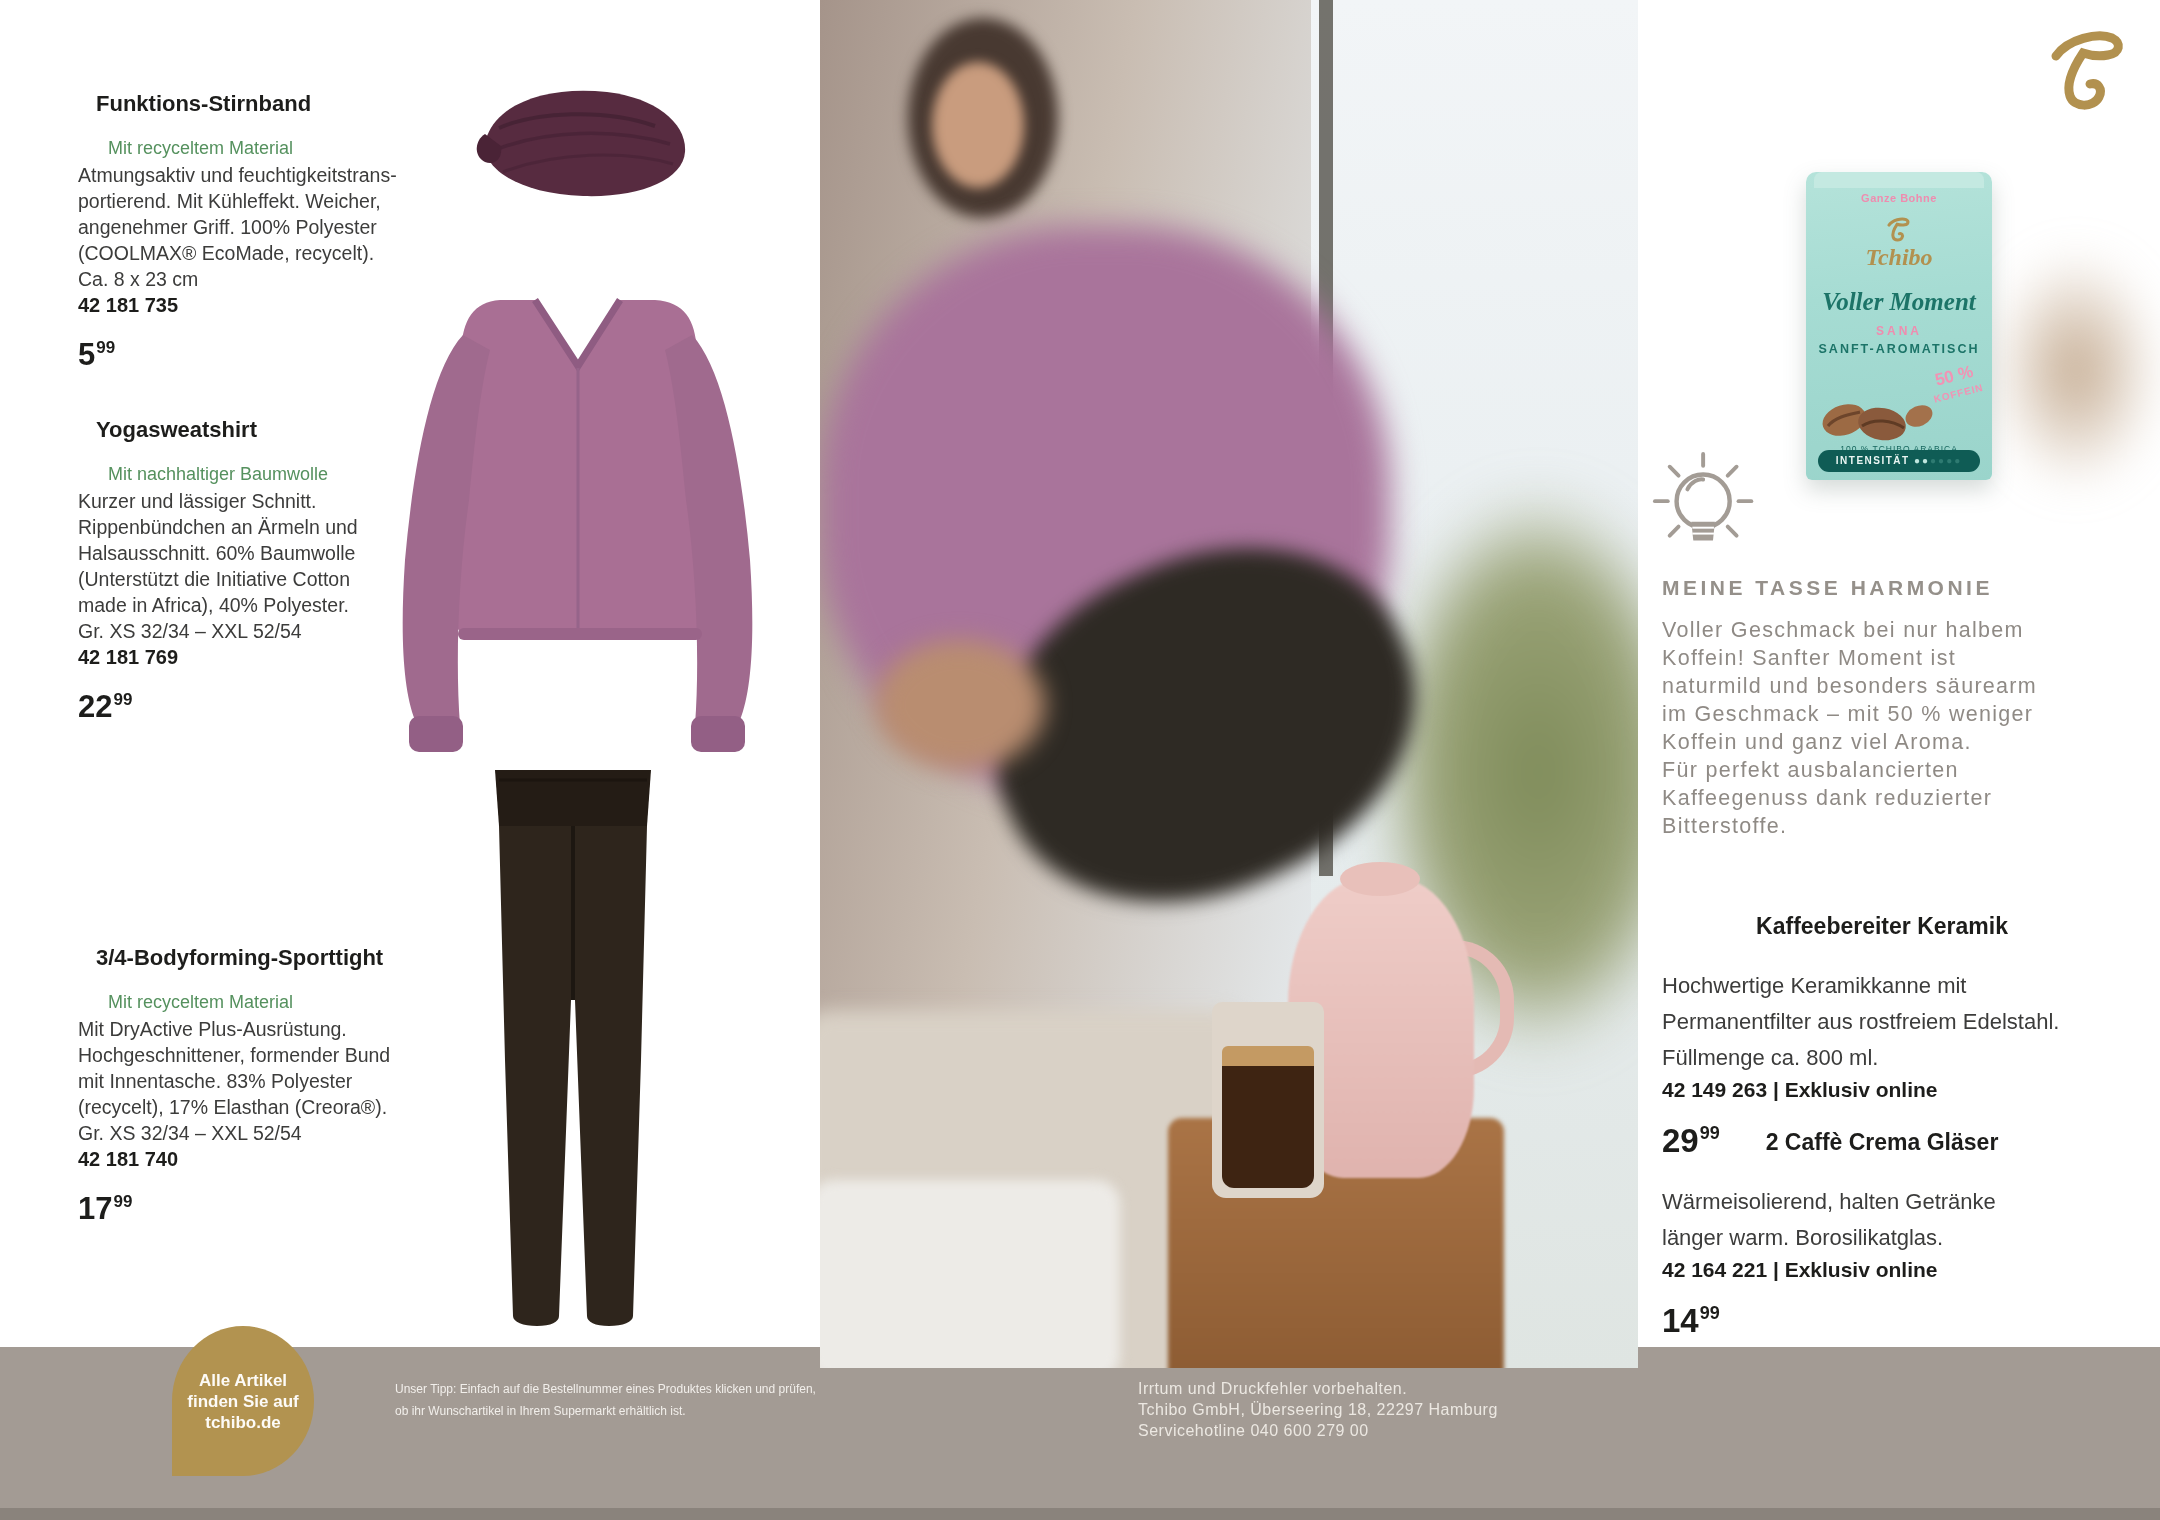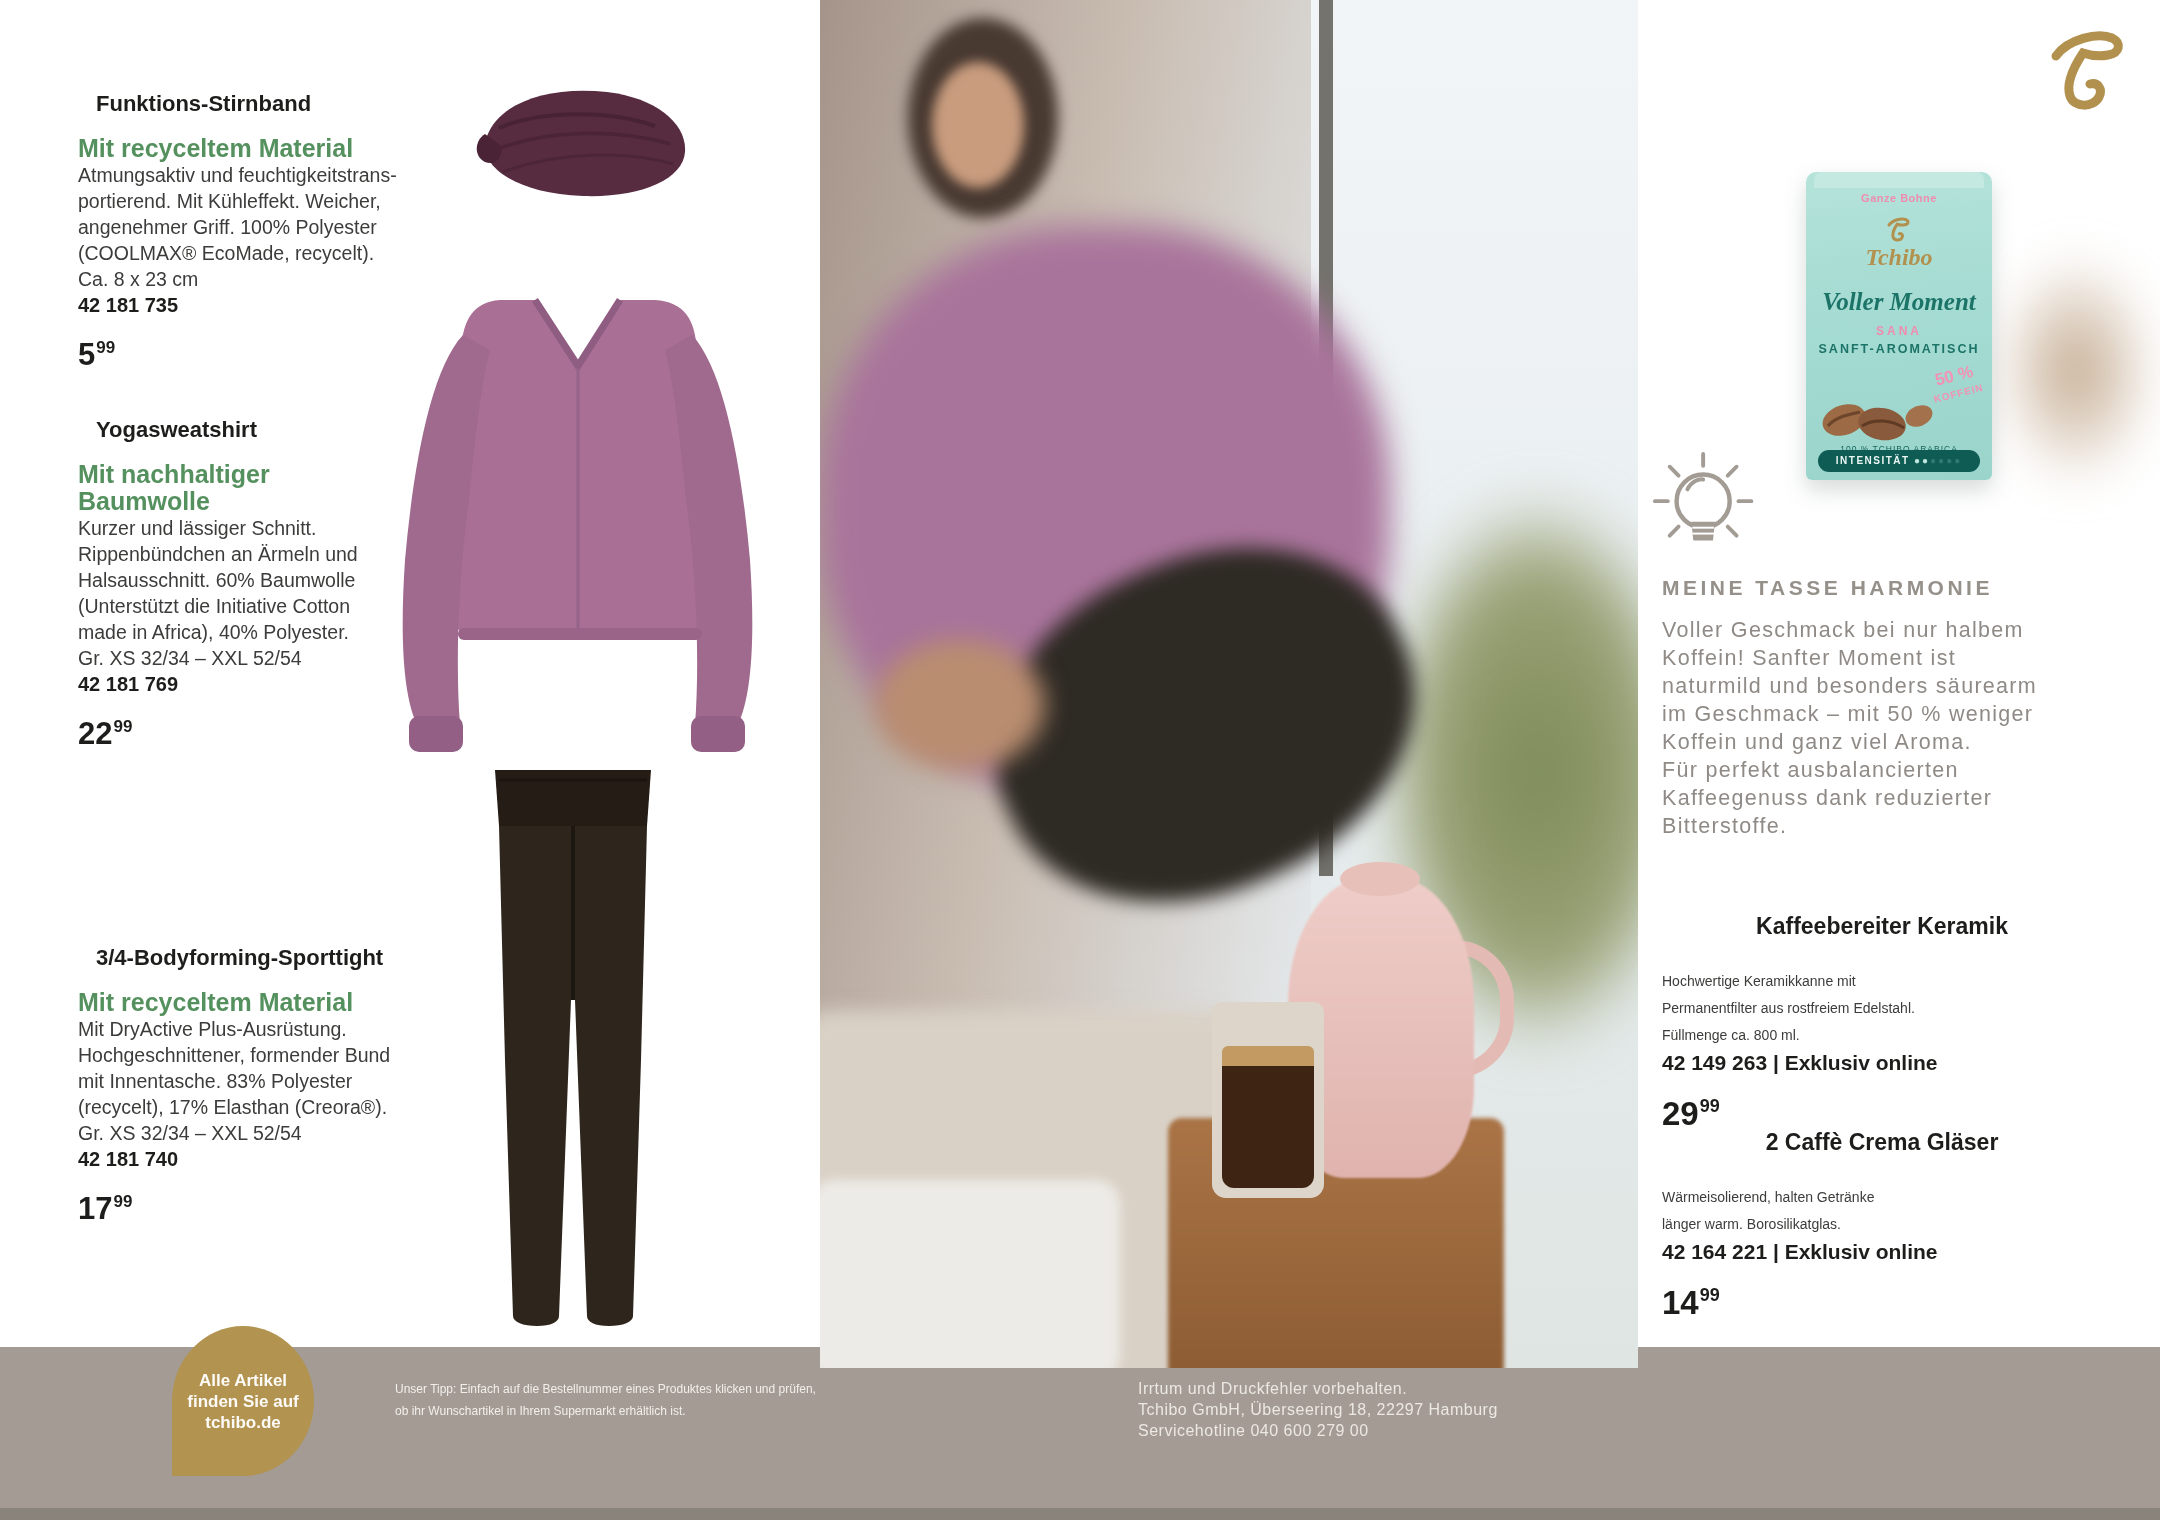--- a/index.html
+++ b/index.html
@@ -2,21 +2,21 @@
 <html><head>
 <meta charset="utf-8">
 <style>
   html,body{margin:0;padding:0;}
   body{width:2160px;height:1520px;background:#ffffff;font-family:"Liberation Sans",sans-serif;color:#3c3c3b;}
   .page{position:relative;width:2160px;height:1520px;overflow:hidden;background:#fff;}
 
   
   .lprod{position:absolute;left:78px;width:330px;}
   .lprod h3{margin:18px;font-size:22px;line-height:27px;font-weight:bold;color:#1d1d1b;}
-  .eco{font-size:25px;line-height:27px;font-weight:bold;color:#55915e;}
+  .eco{font-size:18px;line-height:27px;font-weight:normal;color:#55915e;margin-left:30px;}
   .desc{font-size:19.5px;line-height:26px;color:#3c3c3b;white-space:pre-line;}
   .order{font-size:20px;line-height:27px;font-weight:bold;color:#1d1d1b;cursor:pointer;}
   .price{margin-top:14px;font-weight:bold;color:#1d1d1b;font-size:31px;line-height:31px;}
   .price sup{font-size:17px;position:relative;top:-1px;left:1px;}
 
   
   .garment{position:absolute;}
 
   
   .photo{position:absolute;left:820px;top:0;width:818px;height:1368px;overflow:hidden;z-index:2;
@@ -59,21 +59,21 @@
   .bag-intensity .dots-on{color:#bfe6de;letter-spacing:2px;}
   .bag-intensity .dots-off{color:#2e7a71;letter-spacing:2px;}
 
   .bulb{position:absolute;left:1652px;top:450px;width:118px;height:118px;}
 
   .info-heading{position:absolute;left:1662px;top:576px;margin:0;font-size:21px;font-weight:bold;letter-spacing:3.5px;color:#95908a;}
   .info-body{position:absolute;left:1662px;top:616px;width:450px;margin:0;font-size:21.5px;line-height:28px;letter-spacing:1.3px;color:#8f8a85;white-space:pre-line;}
 
   .rprod{position:absolute;left:1662px;width:440px;}
   .rprod h3{margin:0 0 6px 0;font-size:23px;line-height:28px;font-weight:bold;color:#1d1d1b;text-align:center;}
-  .rprod .desc{font-size:14px;line-height:27px;margin-top:28px;}
+  .rprod .desc{font-size:22px;line-height:36px;margin-top:28px;}
   .rprod .order{font-size:21px;line-height:28px;}
   .rprod .price{font-size:33px;line-height:33px;}
   .rprod .price sup{font-size:18px;}
 
   
   .footer{position:absolute;left:0;top:1347px;width:2160px;height:161px;background:#a39b94;z-index:1;}
   .footer-strip{position:absolute;left:0;top:1508px;width:2160px;height:12px;background:#8a837c;z-index:1;}
   .badge{position:absolute;left:172px;top:1326px;width:142px;height:150px;background:#b29350;border-radius:50% 50% 50% 0;z-index:3;
          display:flex;align-items:center;justify-content:center;text-align:center;cursor:pointer;}
   .badge span{font-size:17px;line-height:21px;color:#fdfbf7;white-space:pre-line;font-weight:bold;}

